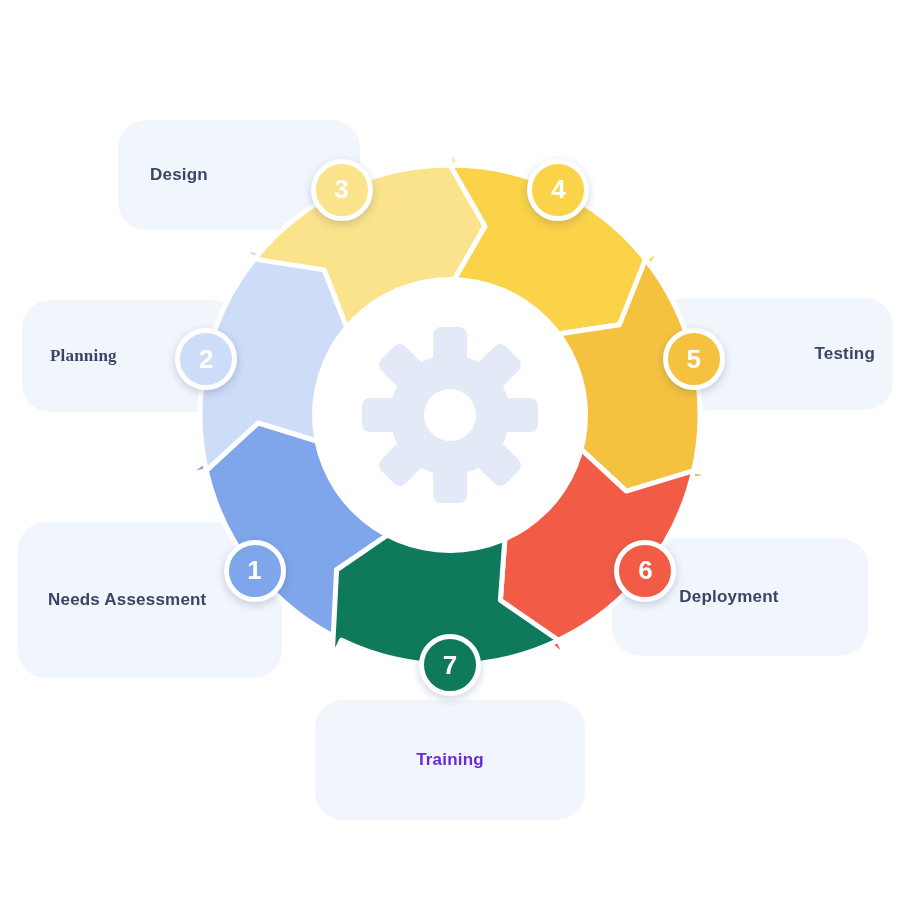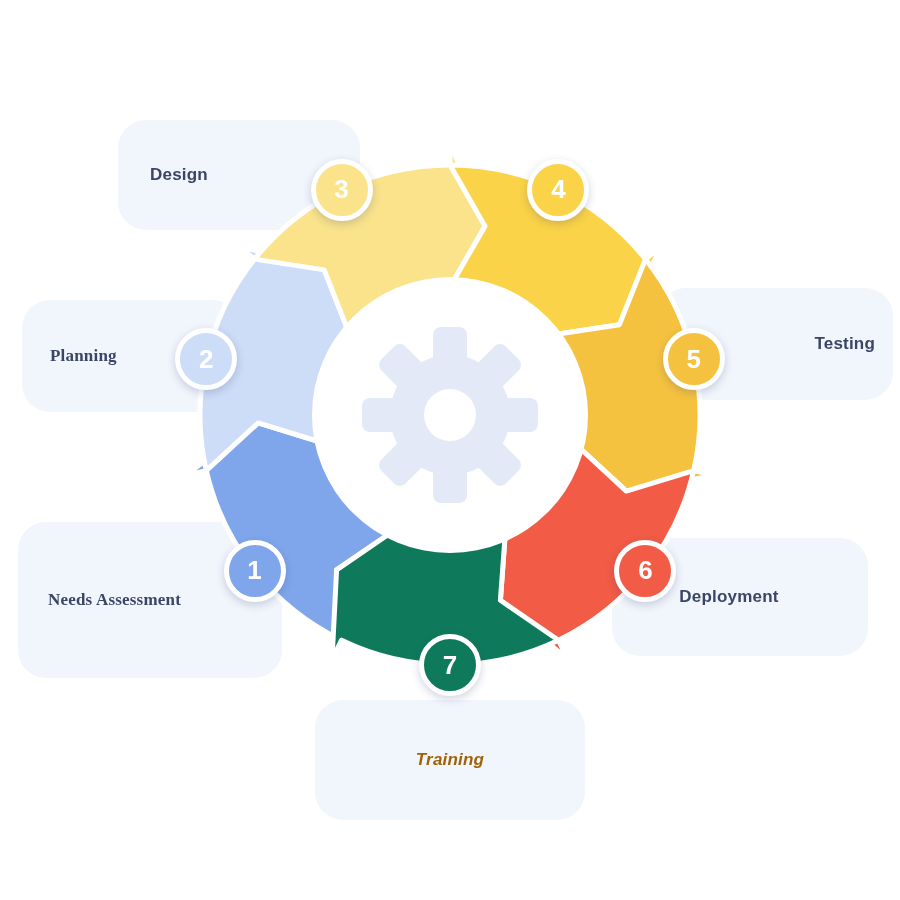--- a/index.html
+++ b/index.html
@@ -24,21 +24,21 @@
     box-sizing: border-box;
     font-weight: 700;
     font-size: 17px;
     line-height: 34px;
     letter-spacing: 0.2px;
   }
   .card-needs       { left: 18px;  top: 522px; width: 264px; height: 156px; padding-left: 30px; padding-right: 40px; }
   .card-planning    { left: 22px;  top: 300px; width: 218px; height: 112px; padding-left: 28px; }
   .card-design      { left: 118px; top: 120px; width: 242px; height: 110px; padding-left: 32px; }
   .card-development { left: 540px; top: 118px; width: 275px; height: 110px; justify-content: flex-end; padding-right: 16px; }
-  .card-testing     { left: 658px; top: 288px; width: 235px; height: 112px; justify-content: flex-end; padding-right: 18px; }
+  .card-testing     { left: 658px; top: 298px; width: 235px; height: 112px; justify-content: flex-end; padding-right: 18px; }
   .card-deployment  { left: 612px; top: 538px; width: 256px; height: 118px; justify-content: center; padding-right: 22px; }
   .card-training    { left: 315px; top: 700px; width: 270px; height: 120px; justify-content: center; }
   #wheel {
     position: absolute;
     left: 0;
     top: 0;
     width: 900px;
     height: 900px;
     z-index: 2;
   }
@@ -65,27 +65,27 @@
 
   <div class="card card-design" style="background: rgb(241, 245, 252); color: rgb(59, 69, 101);">
     <span>Design</span>
   </div>
   <div class="card card-planning" style="background: rgb(241, 245, 252); color: rgb(59, 69, 101); font-family: Liberation Serif, serif;">
     <span>Planning</span>
   </div>
   <div class="card card-testing" style="background: rgb(241, 245, 252); color: rgb(59, 69, 101);">
     <span>Testing</span>
   </div>
-  <div class="card card-needs" style="background: rgb(241, 245, 252); color: rgb(59, 69, 101); font-family: Liberation Serif, serif;">
+  <div class="card card-needs" style="background: rgb(241, 245, 252); color: rgb(59, 69, 101);">
     <span>Needs Assessment</span>
   </div>
   <div class="card card-deployment" style="background: rgb(241, 245, 252); color: rgb(59, 69, 101);">
     <span>Deployment</span>
   </div>
-  <div class="card card-training" style="background: rgb(241, 245, 252); color: #a16207; font-style: italic;">
+  <div class="card card-training" style="background: rgb(241, 245, 252); color: #6d28d9;">
     <span>Training</span>
   </div>
 
   <svg id="wheel" viewBox="0 0 900 900" xmlns="http://www.w3.org/2000/svg">
       <path d="M 341.5 640.2 A 250 250 0 0 1 206.3 470.6 L 184.8 475.5 L 258.2 422.9 L 325.2 443.5 A 128 128 0 0 0 394.5 530.3 L 336.6 569.9 Z" fill="#7FA6EB" stroke="#ffffff" stroke-width="5" stroke-linejoin="round"></path>
       <path d="M 206.3 470.6 A 250 250 0 0 1 254.5 259.1 L 237.3 245.4 L 324.2 269.9 L 349.9 335.2 A 128 128 0 0 0 325.2 443.5 L 258.2 422.9 Z" fill="#CDDCF7" stroke="#ffffff" stroke-width="5" stroke-linejoin="round"></path>
       <path d="M 254.5 259.1 A 250 250 0 0 1 450.0 165.0 L 450.0 143.0 L 485.0 226.2 L 450.0 287.0 A 128 128 0 0 0 349.9 335.2 L 324.2 269.9 Z" fill="#FAE38B" stroke="#ffffff" stroke-width="5" stroke-linejoin="round"></path>
       <path d="M 450.0 165.0 A 250 250 0 0 1 645.5 259.1 L 662.7 245.4 L 619.4 324.7 L 550.1 335.2 A 128 128 0 0 0 450.0 287.0 L 485.0 226.2 Z" fill="#FBD348" stroke="#ffffff" stroke-width="5" stroke-linejoin="round"></path>
       <path d="M 645.5 259.1 A 250 250 0 0 1 693.7 470.6 L 715.2 475.5 L 626.3 491.1 L 574.8 443.5 A 128 128 0 0 0 550.1 335.2 L 619.4 324.7 Z" fill="#F5C23F" stroke="#ffffff" stroke-width="5" stroke-linejoin="round"></path>
       <path d="M 693.7 470.6 A 250 250 0 0 1 558.5 640.2 L 568.0 660.1 L 500.4 600.3 L 505.5 530.3 A 128 128 0 0 0 574.8 443.5 L 626.3 491.1 Z" fill="#F25B45" stroke="#ffffff" stroke-width="5" stroke-linejoin="round"></path>

